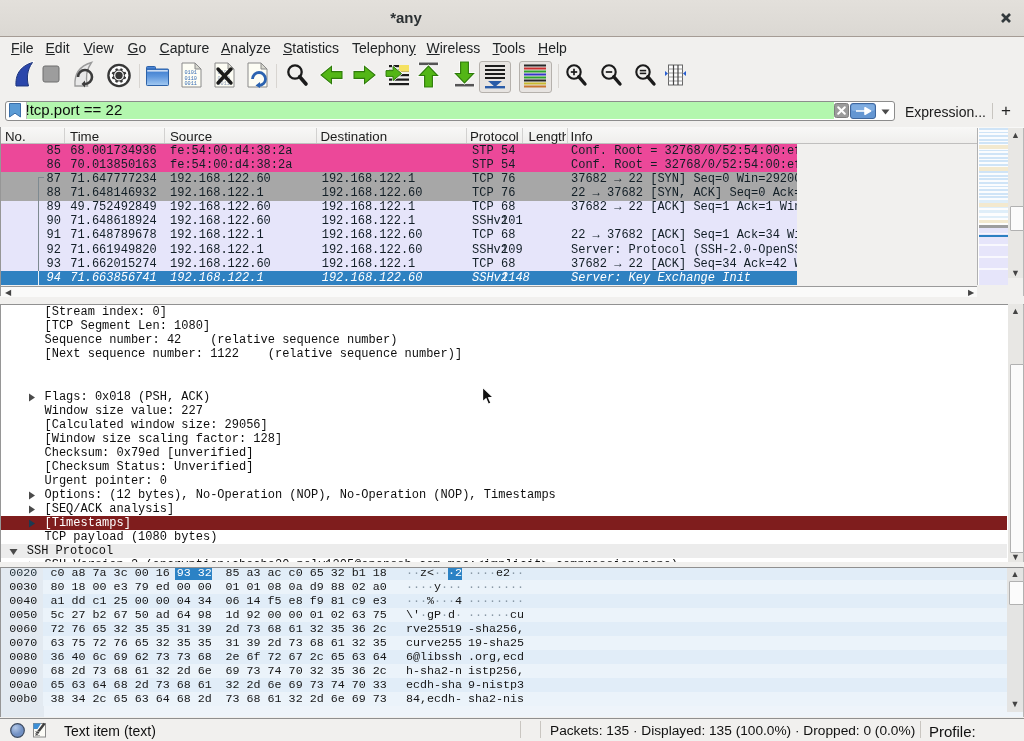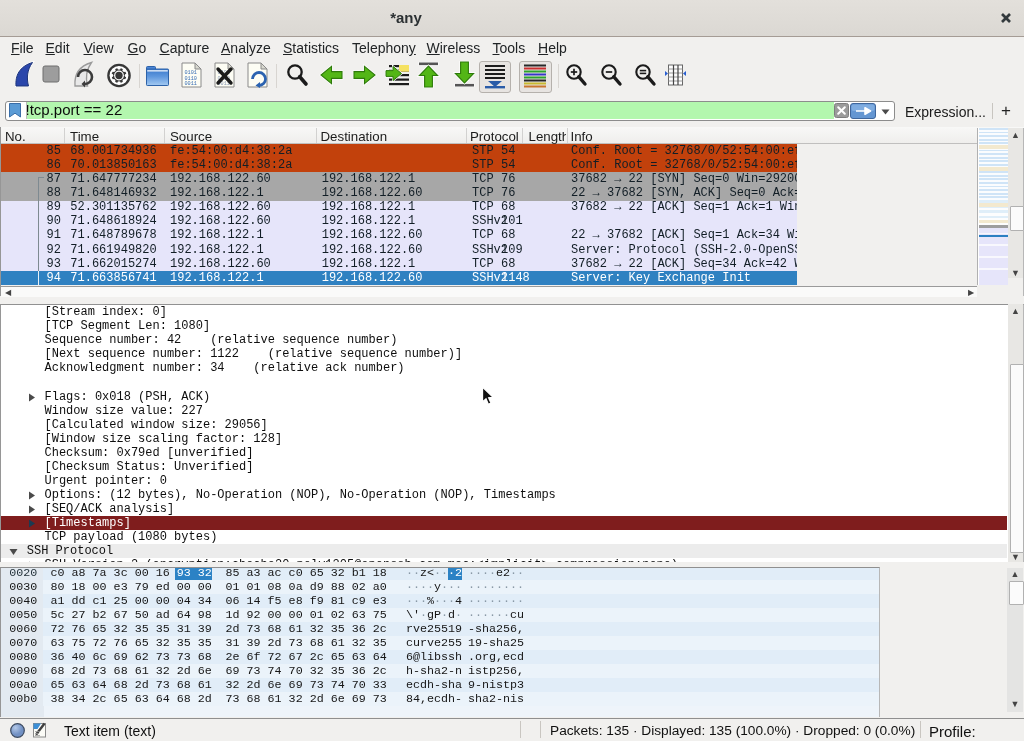--- a/index.html
+++ b/index.html
@@ -17,45 +17,45 @@
 #ffield{top:101px;left:5px;width:888px;height:17.5px;background:#fff;border:1px solid #8c8c8c;border-radius:3px;}
 #fgreen{top:102px;left:27px;width:807px;height:16.5px;background:#b3f7ae;}
 #ftext{top:102px;left:25.5px;font-size:15px;color:#0c0c0c;line-height:16.5px;}
 #fexpr{top:103.5px;left:905px;font-size:14px;color:#1a1a1a;}
 #fsep{top:103px;left:992px;width:1px;height:16px;background:#c8c5c0;}
 #fplus{top:101px;left:1001px;font-size:17px;color:#222;}
 
 #plheader{top:127px;left:0px;width:1024px;height:16px;background:linear-gradient(#f8f8f7,#efeeec);border-bottom:1px solid #c0bfbe;}
 .hsep{top:128px;width:1px;height:15px;background:#d2d1d0;}
 .hlabel{top:128.5px;font-size:13.3px;color:#1b1b1b;}
-#plbody{top:144px;left:1px;width:796px;height:141px;background:#c2410c;overflow:hidden;}
+#plbody{top:144px;left:1px;width:796px;height:141px;background:#ec4899;overflow:hidden;}
 .prow{position:absolute;left:0;width:976px;height:14.15px;overflow:hidden;}
 .prow span{position:absolute;top:0.5px;white-space:pre;font-family:"Liberation Mono",monospace;font-size:12px;line-height:13px;color:#121e26;}
 .cno{left:0;width:60px;text-align:right;}
 .ctime{left:69.3px;}
 .csrc{left:169px;}
 .cdst{left:320.7px;}
 .cpro{left:471px;}
 .clen{left:500px;width:59px;}
 .cinf{left:570px;}
 .rgray{background:#a7a7a7;}
 .rlav{background:#e6e5fa;}
 .rsel{background:#2f81c1;}
-.rsel span{color:#fff;}
+.rsel span{color:#fff;font-style:italic;}
 
 .sbtrough{background:#e8e7e4;}
 .sbhandle{background:#fbfbfb;border:1px solid #b1b1b1;border-radius:1px;}
 .arr{color:#444;font-size:9px;line-height:8px;text-align:center;}
 
 #dpane{top:303.5px;left:0px;width:1024px;height:258.5px;background:#fff;border-top:1px solid #919191;border-left:1px solid #969696;border-right:1px solid #b7b7b7;overflow:hidden;box-sizing:border-box;}
 .drow{position:absolute;left:0;width:1006px;height:14.05px;}
 .drow .t{position:absolute;top:1px;white-space:pre;font-family:"Liberation Mono",monospace;font-size:12px;line-height:12.5px;color:#0e0e0e;}
 .exp{position:absolute;}
 
-#xpane{top:566.5px;left:0px;width:880px;height:150px;background:#eef4fa;border-top:1px solid #8f8f8f;border-left:1px solid #969696;border-right:1px solid #b7b7b7;overflow:hidden;box-sizing:border-box;}
+#xpane{top:566.5px;left:0px;width:1024px;height:150px;background:#eef4fa;border-top:1px solid #8f8f8f;border-left:1px solid #969696;border-right:1px solid #b7b7b7;overflow:hidden;box-sizing:border-box;}
 #xoffcol{position:absolute;top:0;left:0;width:43px;height:149.5px;background:#e3eaf1;}
 .xrow{position:absolute;left:0;width:1006px;height:14.02px;}
 .xrow > span{position:absolute;top:1px;white-space:pre;font-family:"Liberation Mono",monospace;font-size:11.7px;line-height:12.5px;color:#161616;}
 .xoff{left:8.3px;color:#93a3b1;}
 .xh1{left:49.5px;}
 .xh2{left:224.5px;}
 .xa1{left:405px;}
 .xa2{left:467px;}
 .stripe{position:absolute;left:42px;width:964px;top:0;height:14.02px;}
 .xeven{background:#e1edf8;}
@@ -327,21 +327,21 @@
         <span class="cno">88</span>
         <span class="ctime">71.648146932</span>
         <span class="csrc">192.168.122.1</span>
         <span class="cdst">192.168.122.60</span>
         <span class="cpro">TCP</span>
         <span class="clen">76</span>
         <span class="cinf">22 → 37682 [SYN, ACK] Seq=0 Ack=1 Win=28960 Len=0 MSS=1460</span>
       </div>
 <div class="prow rlav" style="top:56.6px">
         <span class="cno">89</span>
-        <span class="ctime">52.301135762</span>
+        <span class="ctime">49.752492849</span>
         <span class="csrc">192.168.122.60</span>
         <span class="cdst">192.168.122.1</span>
         <span class="cpro">TCP</span>
         <span class="clen">68</span>
         <span class="cinf">37682 → 22 [ACK] Seq=1 Ack=1 Win=29312 Len=0 TSval=2715605</span>
       </div>
 <div class="prow rlav" style="top:70.75px">
         <span class="cno">90</span>
         <span class="ctime">71.648618924</span>
         <span class="csrc">192.168.122.60</span>
@@ -425,23 +425,20 @@
       </div>
 <div class="drow" style="top:14.75px">
         <span class="t" style="left:43.5px">[TCP Segment Len: 1080]</span>
       </div>
 <div class="drow" style="top:28.8px">
         <span class="t" style="left:43.5px">Sequence number: 42    (relative sequence number)</span>
       </div>
 <div class="drow" style="top:42.85px">
         <span class="t" style="left:43.5px">[Next sequence number: 1122    (relative sequence number)]</span>
       </div>
-<div class="drow" style="top:56.9px">
-        <span class="t" style="left:43.5px">Acknowledgment number: 34    (relative ack number)</span>
-      </div>
 <div class="drow" style="top:85px">
         <svg class="exp" style="left:27px;top:3px" width="8" height="9">
           <path d="M1,0.5 L7,4.5 L1,8.5 Z" fill="#4a4a4a"></path>
         </svg>
         <span class="t" style="left:43.5px">Flags: 0x018 (PSH, ACK)</span>
       </div>
 <div class="drow" style="top:99.05px">
         <span class="t" style="left:43.5px">Window size value: 227</span>
       </div>
 <div class="drow" style="top:113.1px">

